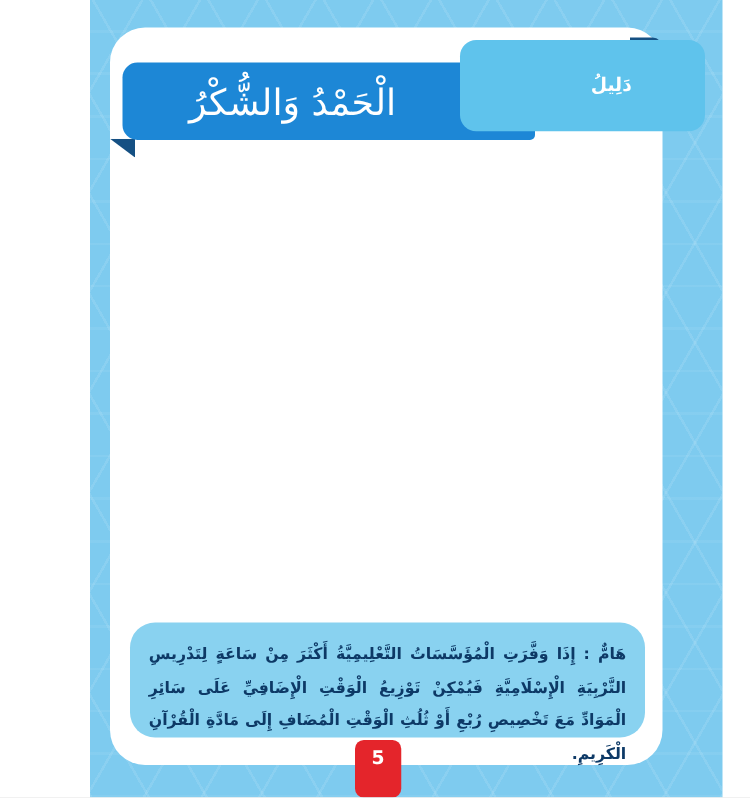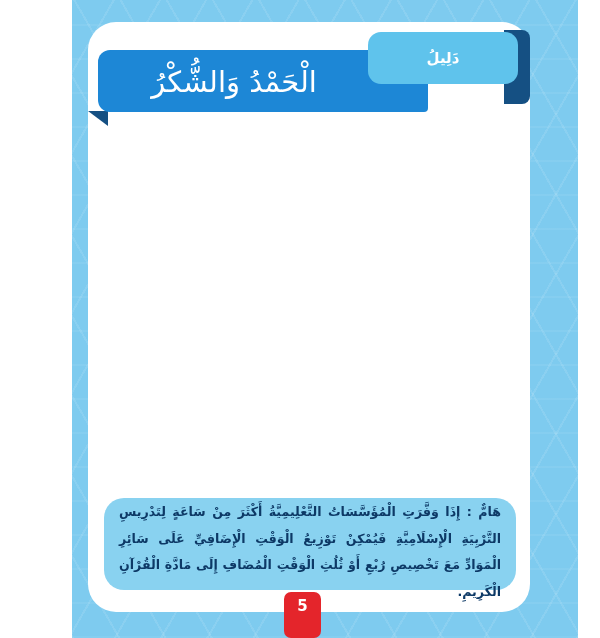--- a/index.html
+++ b/index.html
@@ -28,23 +28,23 @@
   .banner-bar{
     position:absolute;left:98px;top:50px;width:330px;height:62px;
     border-radius:12px 4px 4px 12px;z-index:3;
   }
   .banner-title{
     position:absolute;left:98px;top:54px;width:272px;height:56px;z-index:4;
     display:flex;align-items:center;justify-content:center;
     color:#ffffff;font-size:29px;font-weight:normal;letter-spacing:0;
   }
   .badge{
-    position:absolute;left:368px;top:32px;width:150px;height:52px;
+    position:absolute;left:368px;top:32px;width:150px;height:73px;
     border-radius:13px;z-index:5;display:flex;flex-direction:column;
-    align-items:center;justify-content:center;color:#ffffff;font-weight:bold;
+    align-items:center;justify-content:center;color:#ffffff;font-weight:bold;padding-left:46px;
   }
   .badge .l1{font-size:15px;line-height:1.5;}
   .badge .l2{font-size:14.5px;line-height:1.4;}
   
   .panel{
     position:absolute;background:#ffffff;border:1px solid #B9E2F5;
     border-radius:14px;box-sizing:border-box;overflow:hidden;
   }
   .p-w0{left:310px;top:136px;width:206px;height:158px;}
   .p-w1{left:100px;top:136px;width:206px;height:158px;}
@@ -73,21 +73,21 @@
   }
   .clock::after{
     content:'';position:absolute;top:-9px;left:50%;transform:translateX(-50%);
     width:3px;height:3px;border:1px solid #3f3f3f;border-radius:50%;background:#fff;
   }
   .item-text{font-size:10.8px;line-height:1.78;color:#2B517C;}
   .item-text b{color:#16395F;}
   
   .note-box{
     position:absolute;left:104px;top:498px;width:412px;height:92px;
-    border-radius:20px;box-sizing:border-box;padding:1px 15px;z-index:2;
+    border-radius:20px;box-sizing:border-box;padding:12px 15px;z-index:2;
     color:#0D3966;font-size:12.6px;font-weight:bold;line-height:2.12;
     text-align:justify;
   }
   
   .page-tab{
     position:absolute;left:284px;top:592px;width:37px;height:46px;
     border-radius:7px;z-index:6;display:flex;justify-content:center;
     color:#ffffff;font-size:15px;font-weight:bold;padding-top:5px;box-sizing:border-box;
   }
 </style>

